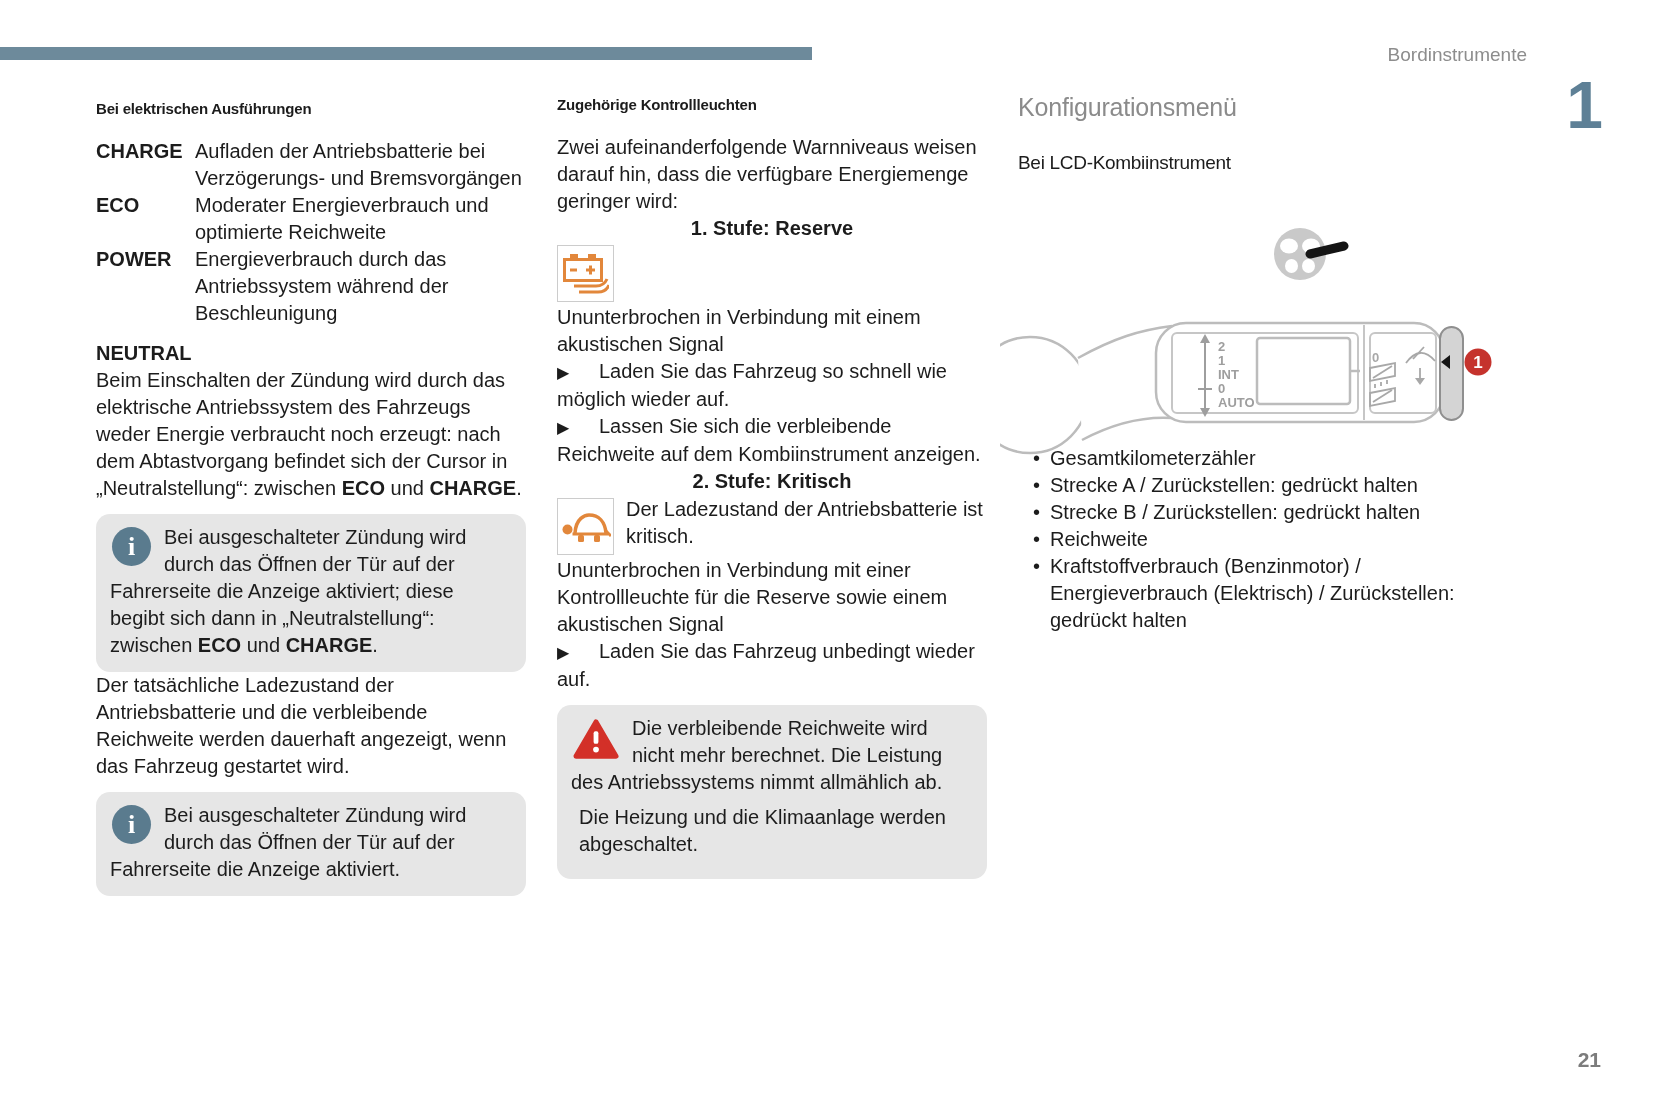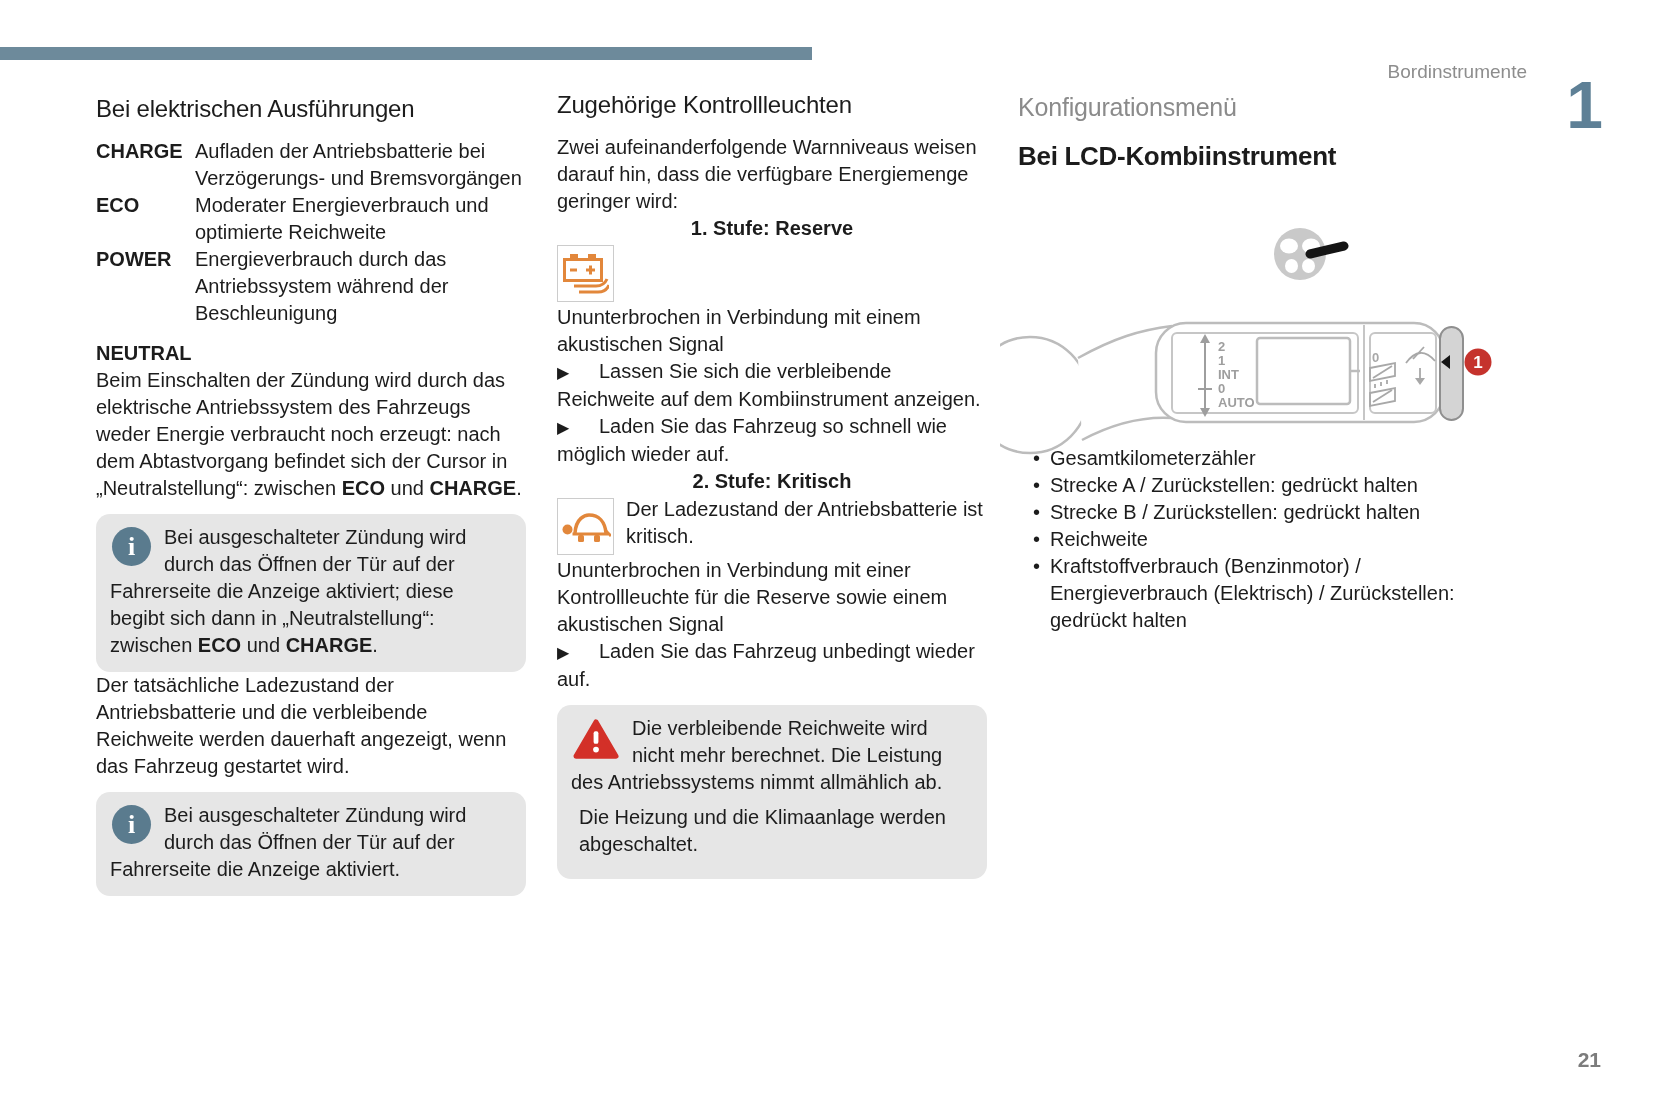--- a/index.html
+++ b/index.html
@@ -5,28 +5,28 @@
   html,body{margin:0;padding:0;}
   body{
     width:1653px;height:1102px;position:relative;overflow:hidden;
     background:#ffffff;color:#1c1c1c;
     font-family:"Liberation Sans",sans-serif;
     font-size:20px;line-height:27px;
   }
   b{font-weight:700;}
   
   .topbar{position:absolute;left:0;top:47px;width:812px;height:13px;background:#6d8a9b;}
-  .header-label{position:absolute;top:58px;right:126px;font-size:19px;color:#8d8d8d;}
+  .header-label{position:absolute;top:41px;right:126px;font-size:19px;color:#8d8d8d;}
   .chapter-num{position:absolute;top:72px;right:50px;font-size:66px;line-height:1;font-weight:800;color:#5e8096;}
   .footer-page{position:absolute;top:1046px;right:52px;font-size:21px;font-weight:700;color:#7c7c7c;}
   
   .col{position:absolute;width:430px;}
   #col1{left:96px;top:96px;}
   #col2{left:557px;top:92px;}
-  .col-heading{font-size:24px;line-height:26px;font-weight:400;margin:0 0 16px 0;letter-spacing:-0.2px;}
+  .col-heading{font-size:15px;line-height:26px;font-weight:700;margin:0 0 16px 0;letter-spacing:-0.2px;}
   .section-title{font-size:31px;line-height:37px;font-weight:800;letter-spacing:-0.4px;margin:30px 0 14px 0;}
   p.body{margin:0;}
   
   .mode-row{display:flex;}
   .mode-term{flex:0 0 99px;font-weight:700;}
   .mode-def{flex:1;}
   .neutral-label{font-weight:700;margin:13px 0 0 0;}
   
   .infobox,.warnbox{background:#e6e6e6;border-radius:14px;padding:10px 14px 13px 14px;margin-top:12px;}
   .icon-info{
@@ -42,21 +42,21 @@
   .telltale-box{
     width:57px;height:57px;border:1.5px solid #cccccc;background:#fff;
     display:flex;align-items:center;justify-content:center;margin-top:3px;box-sizing:border-box;
   }
   .telltale-text{margin:0;padding-top:1px;}
   p.action{margin:0;}
   .marker{display:inline-block;width:42px;font-size:16px;}
   
   #col3{left:1018px;top:88px;width:442px;}
   .page-title{font-size:25px;line-height:38px;font-weight:400;color:#8b8b8b;margin:0;letter-spacing:-0.2px;}
-  .lcd-heading{font-size:26px;line-height:32px;font-weight:700;letter-spacing:-0.3px;margin:14px 0 0 0;}
+  .lcd-heading{font-size:19px;line-height:32px;font-weight:400;letter-spacing:-0.3px;margin:21px 0 0 0;}
   .illustration{position:absolute;left:1000px;top:212px;width:500px;height:243px;}
   #col3-text{position:absolute;left:1018px;top:441px;width:442px;}
   ul.menu{list-style:none;margin:4px 0 0 0;padding:0 0 0 15px;}
   ul.menu li{display:flex;}
   ul.menu .dot{flex:0 0 17px;}
   ul.menu .lbl{flex:1;}
 </style>
 </head>
 <body>
 
@@ -114,22 +114,22 @@
           <rect x="1.5" y="6.5" width="37" height="21" fill="none" stroke="#e2873b" stroke-width="3"></rect>
           <line x1="7" y1="17" x2="14" y2="17" stroke="#e2873b" stroke-width="3"></line>
           <line x1="23" y1="17" x2="32" y2="17" stroke="#e2873b" stroke-width="3"></line>
           <line x1="27.5" y1="12.5" x2="27.5" y2="21.5" stroke="#e2873b" stroke-width="3"></line>
           <path d="M11,33 H33 Q41,33 44,26" fill="none" stroke="#e2873b" stroke-width="3"></path>
           <path d="M16,39 H35 Q43,39 46,32" fill="none" stroke="#e2873b" stroke-width="3"></path>
         </svg>
       </div>
     </div>
     <p class="body">Ununterbrochen in Verbindung mit einem akustischen Signal</p>
+    <p class="action"><span class="marker">▶</span><span>Laden Sie das Fahrzeug so schnell wie möglich wieder auf.</span></p>
     <p class="action"><span class="marker">▶</span><span>Lassen Sie sich die verbleibende Reichweite auf dem Kombiinstrument anzeigen.</span></p>
-    <p class="action"><span class="marker">▶</span><span>Laden Sie das Fahrzeug so schnell wie möglich wieder auf.</span></p>
 
     <p class="stage-title">2. Stufe: Kritisch</p>
     <div class="telltale-row">
       <div class="telltale-box">
         <svg width="50" height="38" viewBox="0 0 50 38">
           <circle cx="6.5" cy="21.5" r="5" fill="#e2873b"></circle>
           <path d="M14,25 C15,10 24,7 28,7 C38,7 44,14 45,25" fill="none" stroke="#e2873b" stroke-width="3.5"></path>
           <line x1="11.5" y1="26" x2="47" y2="26" stroke="#e2873b" stroke-width="3"></line>
           <rect x="17" y="27" width="6" height="7" rx="1.5" fill="#e2873b"></rect>
           <rect x="33" y="27" width="6" height="7" rx="1.5" fill="#e2873b"></rect>

